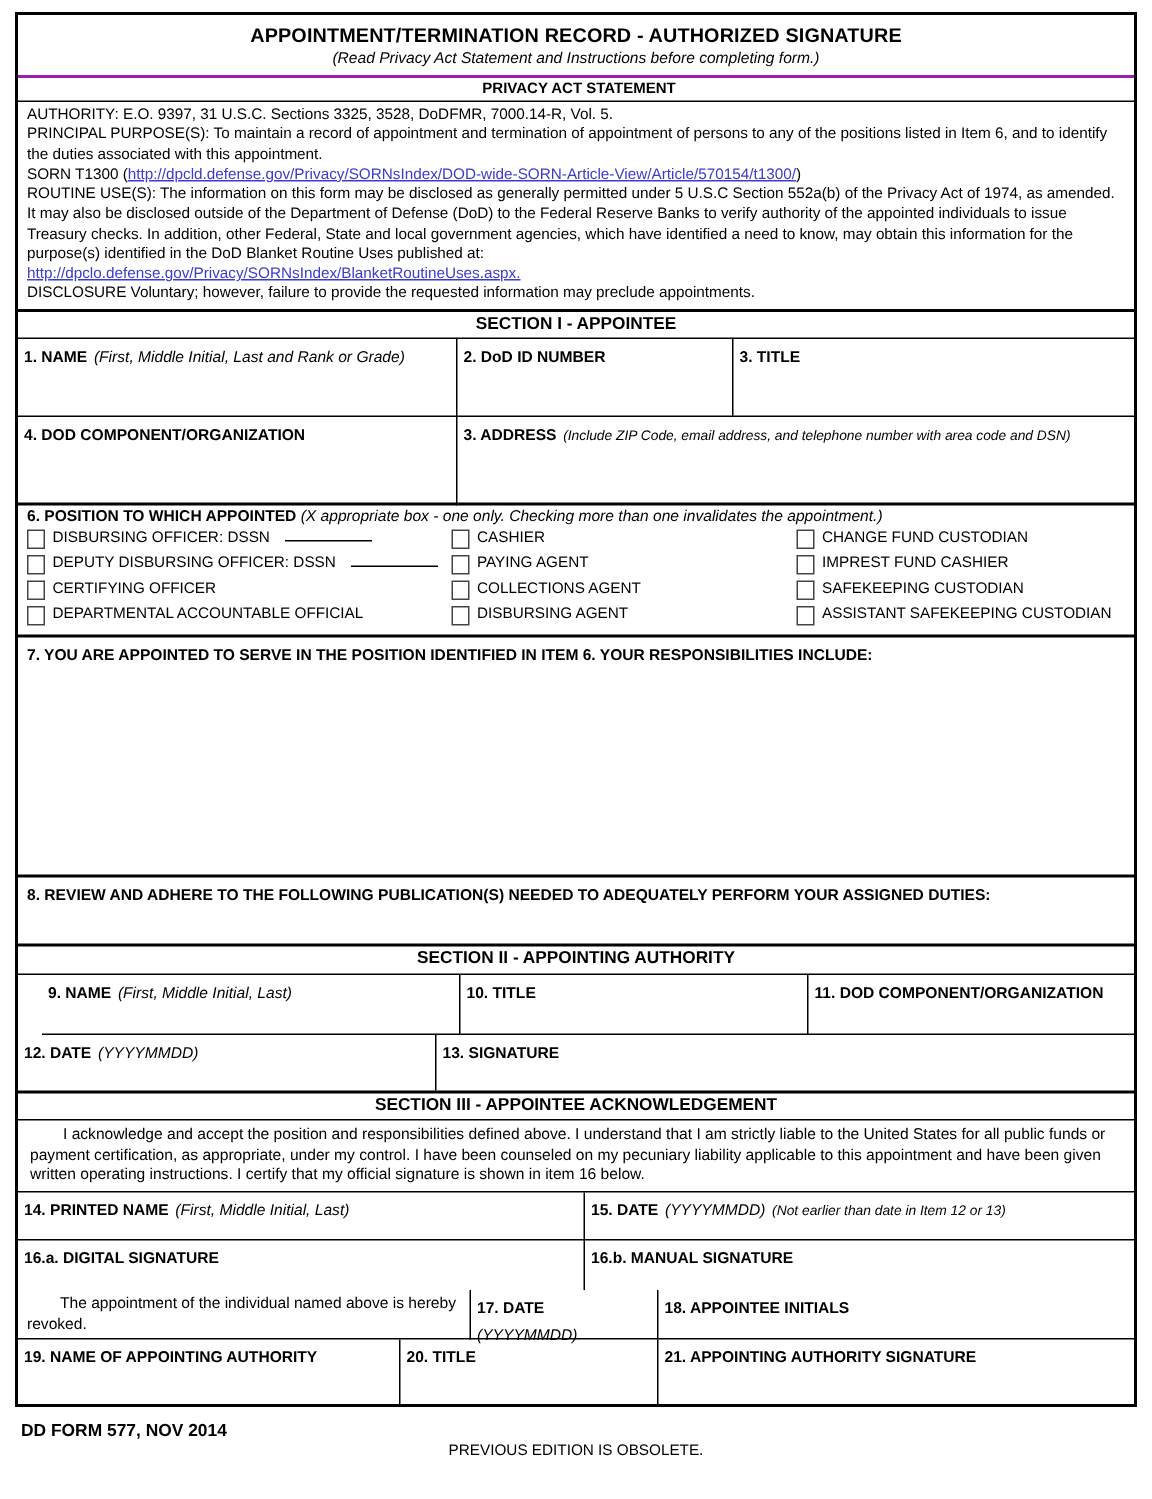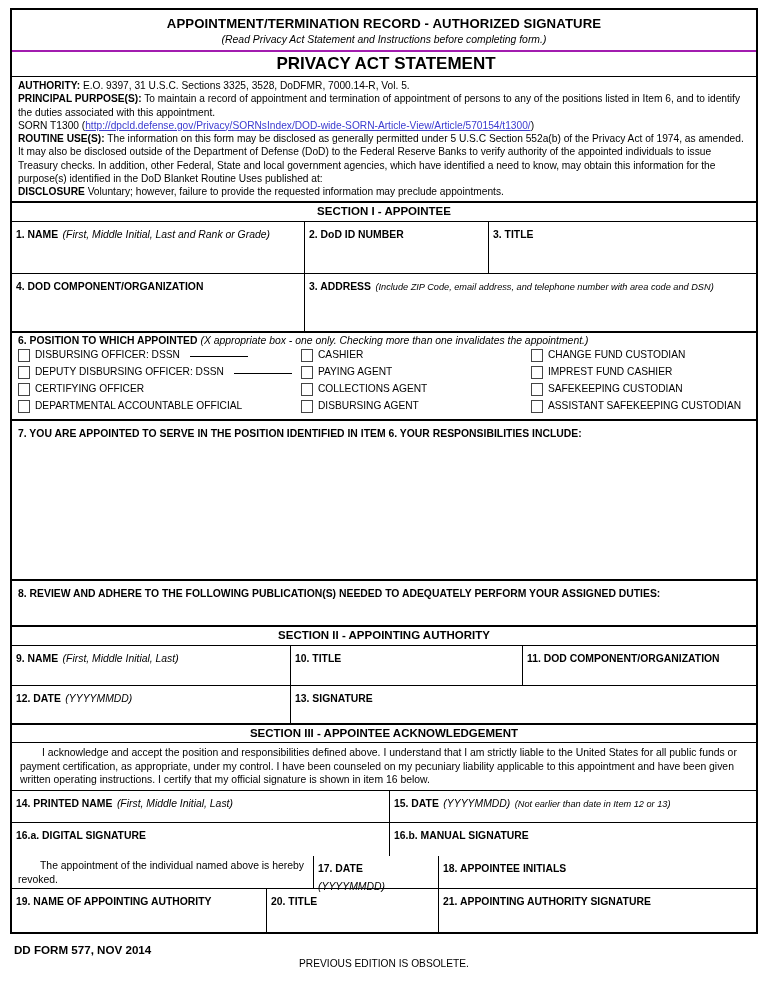--- a/index.html
+++ b/index.html
@@ -32,26 +32,26 @@
     line-height: 1.1;
   }
 
   
   .title-block { padding: 6px 0 5px 0; border-bottom: 2px solid #a21caf; text-align: center; }
   .title-main { font-weight: bold; font-size: 13.2px; letter-spacing: .1px; }
   .title-sub { font-style: italic; font-size: 10.4px; padding-top: 3px; }
 
   
   .pa-head {
-    text-align: center; font-weight: bold; font-size: 17px;
+    text-align: center; font-weight: bold; font-size: 10px;
     padding: 2px 0 2px 4px; border-bottom: 1px solid #000;
   }
   .pa-body { padding: 2px 5px 3px 6px; font-size: 10.2px; line-height: 1.30; }
   .pa-body p { margin: 0; }
-  .lbl { font-weight: bold; }
+  .lbl { font-weight: normal; }
   .lnk { color: #3b3bd0; text-decoration: underline; word-break: break-all; }
 
   
   .fl { font-size: 10.4px; font-weight: bold; line-height: 1.22; }
   .fi { font-style: italic; font-weight: normal; }
   .fi-sm { font-style: italic; font-weight: normal; font-size: 9.2px; }
 
   
   .cb-head { font-size: 10.4px; font-weight: bold; padding: 2px 4px 1px 6px; }
   .cb-grid { padding: 1px 4px 3px 6px; }
@@ -99,20 +99,21 @@
       <div class="title-main">APPOINTMENT/TERMINATION RECORD - AUTHORIZED SIGNATURE</div>
       <div class="title-sub">(Read Privacy Act Statement and Instructions before completing form.)</div>
     </div>
 
     <div class="pa-head">PRIVACY ACT STATEMENT</div>
     <div class="pa-body">
       <p><span class="lbl">AUTHORITY:</span><span> E.O. 9397, 31 U.S.C. Sections 3325, 3528, DoDFMR, 7000.14-R, Vol. 5.</span></p>
       <p><span class="lbl">PRINCIPAL PURPOSE(S):</span><span> To maintain a record of appointment and termination of appointment of persons to any of the positions listed in Item 6, and to identify the duties associated with this appointment.</span></p>
       <p><span>SORN T1300 (</span><span class="lnk">http://dpcld.defense.gov/Privacy/SORNsIndex/DOD-wide-SORN-Article-View/Article/570154/t1300/</span><span>)</span></p>
       <p><span class="lbl">ROUTINE USE(S):</span><span> The information on this form may be disclosed as generally permitted under 5 U.S.C Section 552a(b) of the Privacy Act of 1974, as amended. It may also be disclosed outside of the Department of Defense (DoD) to the Federal Reserve Banks to verify authority of the appointed individuals to issue Treasury checks. In addition, other Federal, State and local government agencies, which have identified a need to know, may obtain this information for the purpose(s) identified in the DoD Blanket Routine Uses published at:</span></p>
+      <p><span class="lnk">http://dpclo.defense.gov/Privacy/SORNsIndex/BlanketRoutineUses.aspx.</span></p>
       <p><span class="lbl">DISCLOSURE</span><span> Voluntary; however, failure to provide the requested information may preclude appointments.</span></p>
     </div>
 
     <div class="band">SECTION I - APPOINTEE</div>
 
     <div class="row">
       <div class="cell bdr-r bdr-b" style="width:293px;height:52px;">
         <span class="fl">1. NAME</span>
         <span class="fl fi">(First, Middle Initial, Last and Rank or Grade)</span>
       </div>
@@ -212,21 +213,21 @@
     </div>
 
     <div class="cell" style="height:44px;padding-left:6px;">
       <span class="fl">8. REVIEW AND ADHERE TO THE FOLLOWING PUBLICATION(S) NEEDED TO ADEQUATELY PERFORM YOUR ASSIGNED DUTIES:</span>
       <div style="font-size:10.4px;"></div>
     </div>
 
     <div class="band">SECTION II - APPOINTING AUTHORITY</div>
 
     <div class="row">
-      <div class="cell bdr-r bdr-b" style="width:279px;height:40px;">
+      <div class="cell bdr-r bdr-b" style="width:279px;height:40px;margin-left:16px;">
         <span class="fl">9. NAME</span>
         <span class="fl fi">(First, Middle Initial, Last)</span>
       </div>
       <div class="cell bdr-r bdr-b" style="width:232px;height:40px;">
         <span class="fl">10. TITLE</span>
       </div>
       <div class="cell bdr-b" style="flex:1;height:40px;">
         <span class="fl">11. DOD COMPONENT/ORGANIZATION</span>
       </div>
     </div>

